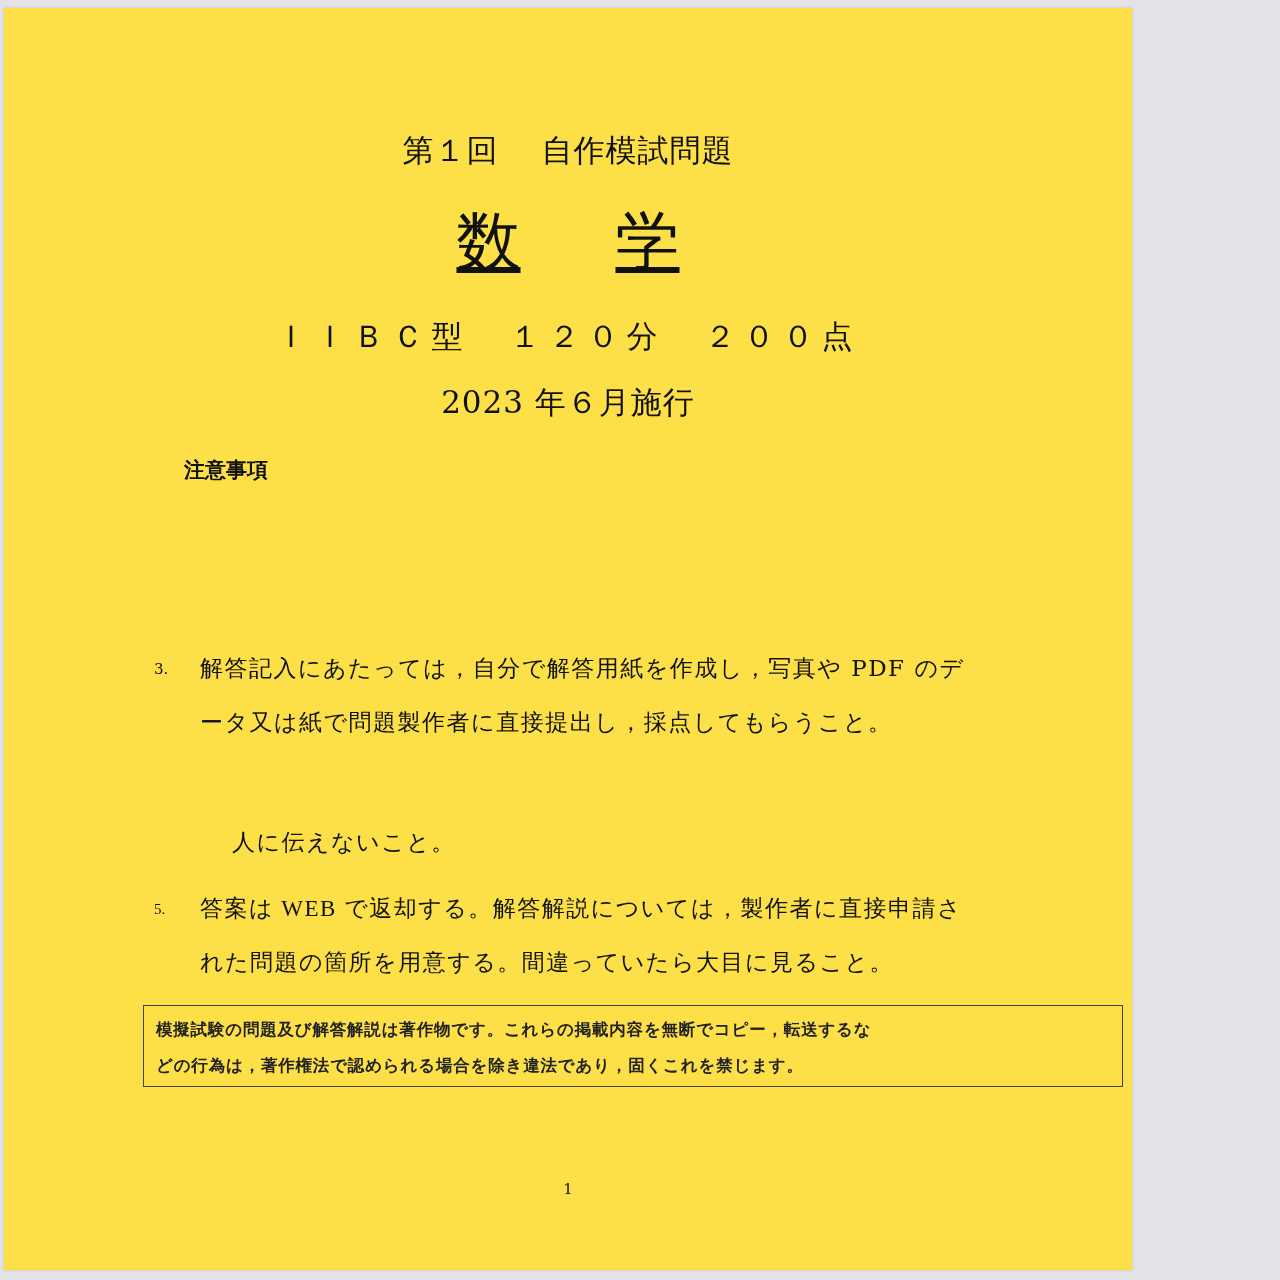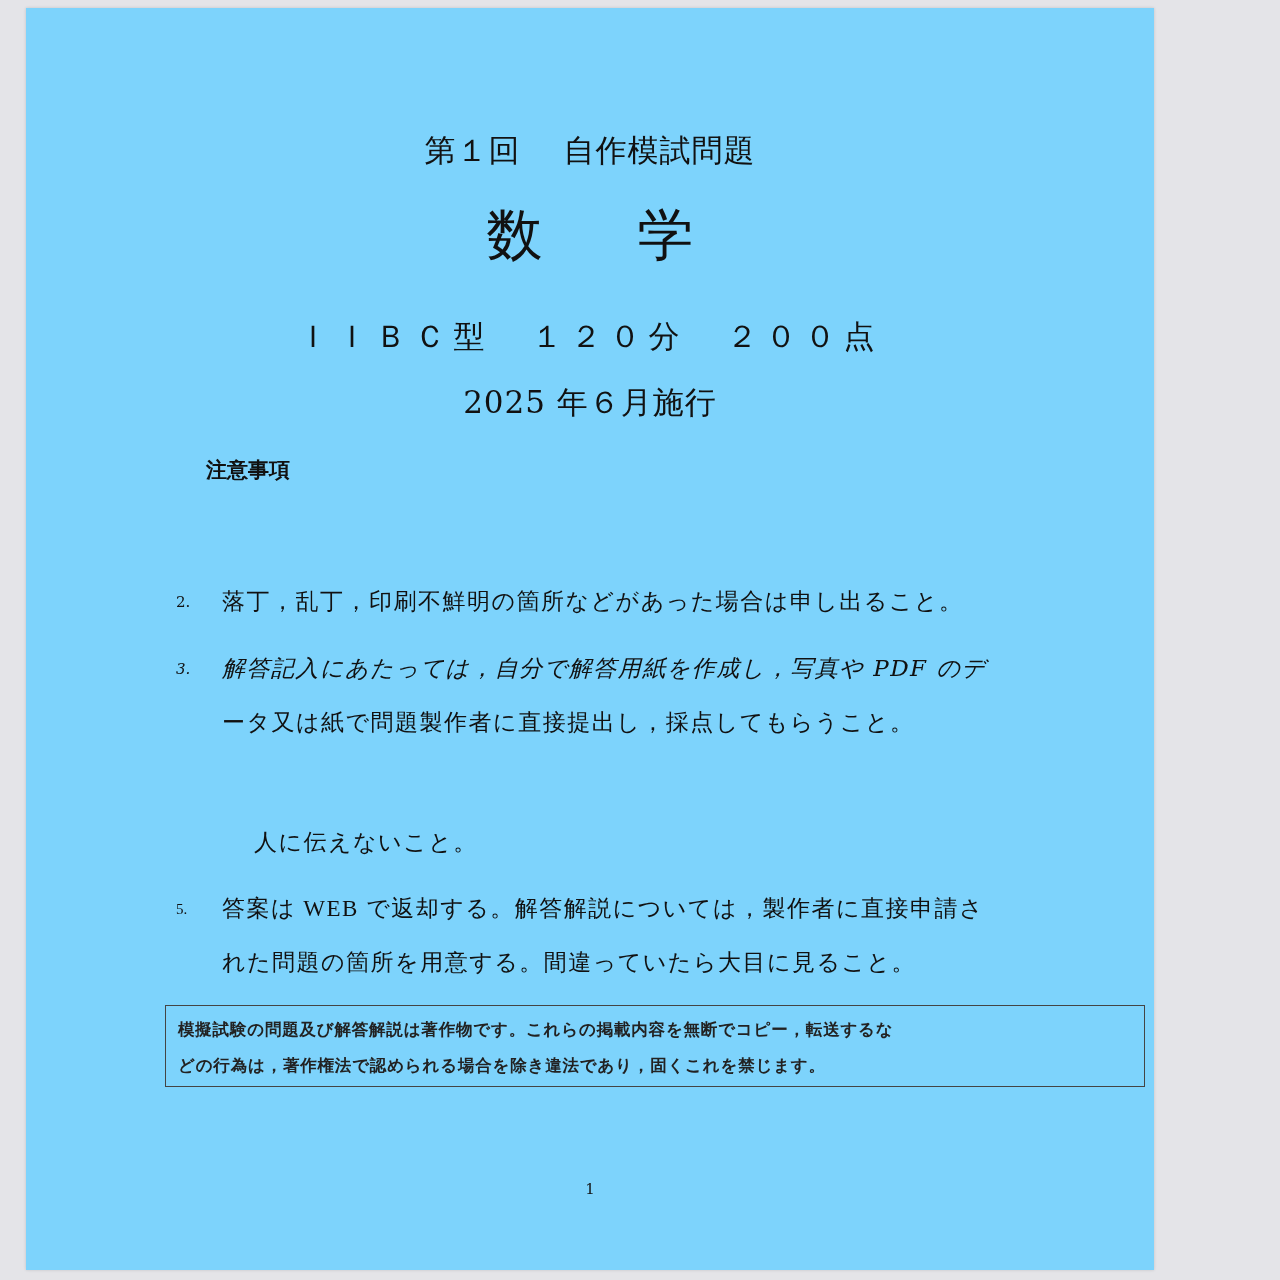--- a/index.html
+++ b/index.html
@@ -6,29 +6,29 @@
     body {
       width: 1280px; height: 1280px;
       background: #e4e4e8;
       position: relative;
       overflow: hidden;
       font-family: "DejaVu Serif", "Liberation Serif", serif;
       color: #111;
     }
     .page {
       position: absolute;
-      left: 26px; top: 8px;
+      left: 4px; top: 8px;
       width: 1128px; height: 1262px;
-      background: #7dd3fc;
+      background: #fde047;
       box-shadow: 0 0 3px rgba(0,0,0,0.15);
     }
     .abs { position: absolute; white-space: nowrap; }
     .center { left: 0; right: 0; text-align: center; }
     .round-title { top: 122px; font-size: 31px; letter-spacing: 1px; }
-    .subject { top: 190px; font-size: 56px; letter-spacing: 0; }
+    .subject { top: 190px; font-size: 64px; letter-spacing: 0; text-decoration: underline; }
     .subject .gap { display: inline-block; width: 95px; }
     .exam-type { top: 308px; font-size: 31px; letter-spacing: 8px; }
     .date { top: 374px; font-size: 31px; letter-spacing: 1px; }
     .notes-heading {
       left: 152px; top: 448px; font-size: 21px; font-weight: bold;
       font-family: "DejaVu Sans", "Liberation Sans", sans-serif;
       margin-left: 28px;
     }
     .note { left: 150px; font-size: 23px; letter-spacing: 1.5px; }
     .note .num { display: inline-block; width: 46px; font-size: 15px; letter-spacing: 0; vertical-align: 2px; }
@@ -52,30 +52,27 @@
 <div class="page">
 
   <div class="abs center round-title">第１回　 自作模試問題</div>
 
   <div class="abs center subject">
     <span>数</span><span class="gap"></span><span>学</span>
   </div>
 
   <div class="abs center exam-type">ＩＩＢＣ型　１２０分　２００点</div>
 
-  <div class="abs center date">2025 年６月施行</div>
+  <div class="abs center date">2023 年６月施行</div>
 
   <div class="abs notes-heading">注意事項</div>
 
 
-  <div class="abs note" style="top:578px;">
-    <span class="num">2.</span><span>落丁，乱丁，印刷不鮮明の箇所などがあった場合は申し出ること。</span>
-  </div>
 
-  <div class="abs note" style="top:645px;font-style:italic;">
+  <div class="abs note" style="top:645px;">
     <span class="num">3.</span><span>解答記入にあたっては，自分で解答用紙を作成し，写真や PDF のデ</span>
   </div>
   <div class="abs note-cont" style="top:699px;">ータ又は紙で問題製作者に直接提出し，採点してもらうこと。</div>
 
   <div class="abs note-cont" style="top:819px;margin-left:32px;">人に伝えないこと。</div>
 
   <div class="abs note" style="top:885px;font-family:Liberation Serif, serif;">
     <span class="num">5.</span><span>答案は WEB で返却する。解答解説については，製作者に直接申請さ</span>
   </div>
   <div class="abs note-cont" style="top:939px;">れた問題の箇所を用意する。間違っていたら大目に見ること。</div>

